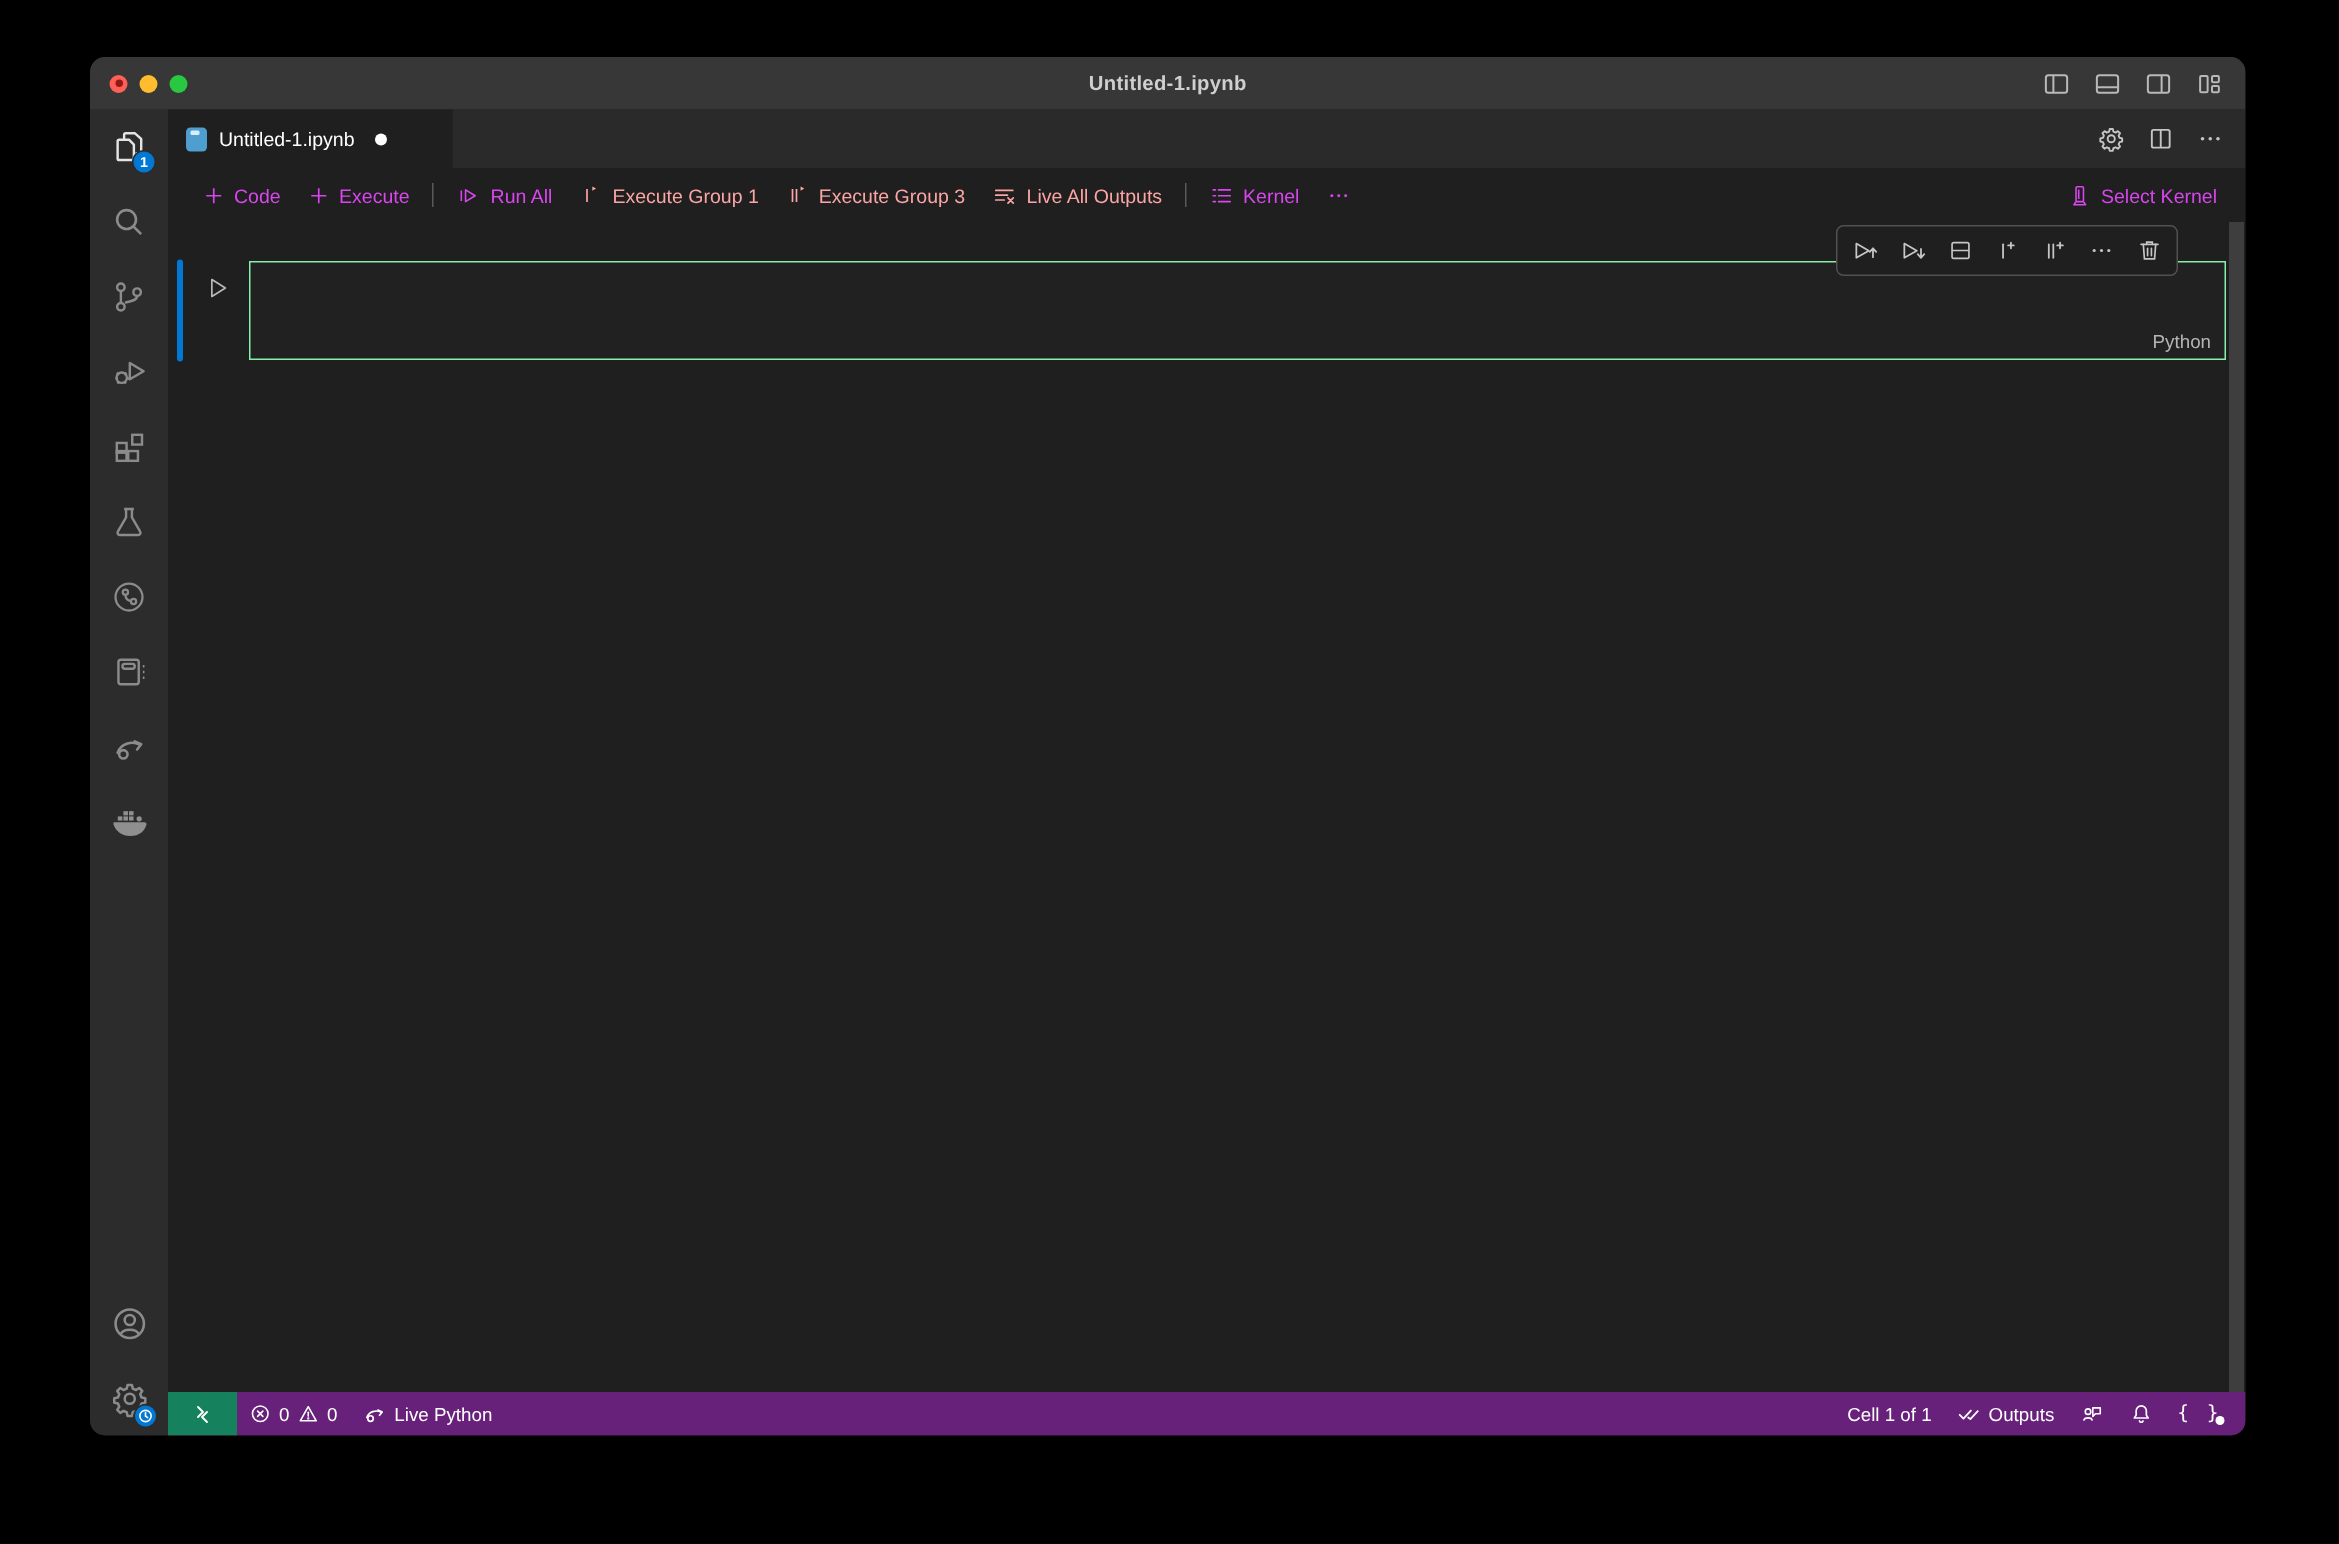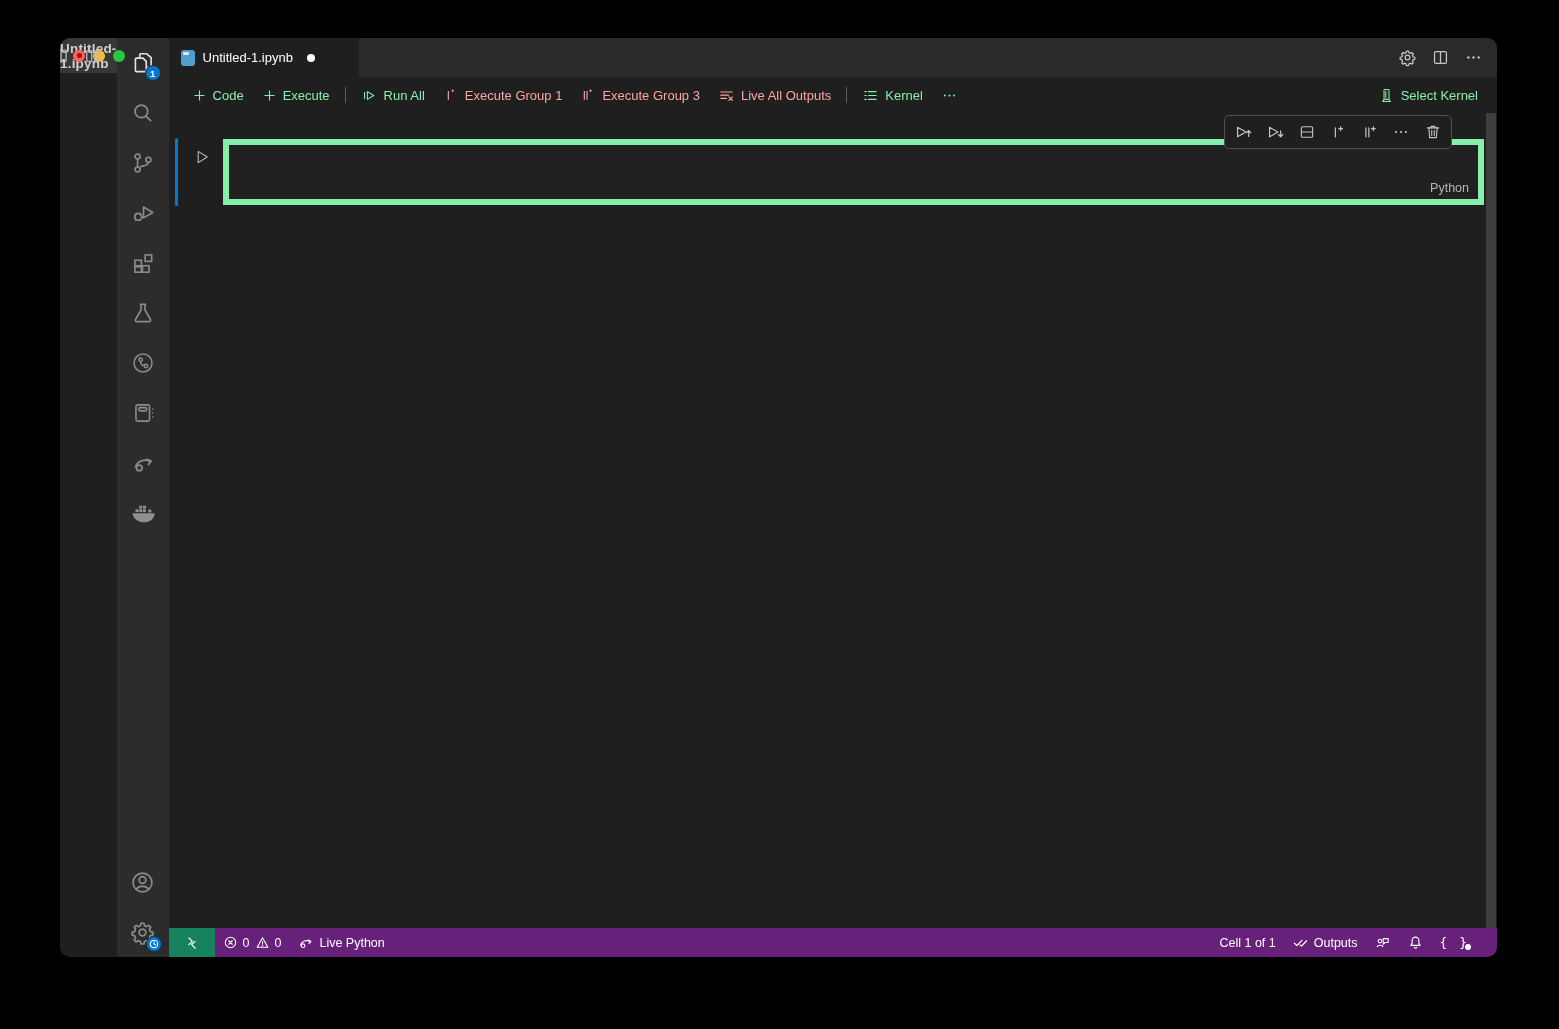--- a/index.html
+++ b/index.html
@@ -1,21 +1,21 @@
 <!DOCTYPE html>
 <html><head>
 <meta charset="utf-8">
 <style>
   * { margin:0; padding:0; box-sizing:border-box; }
   html,body { width:1559px; height:1029px; background:#000; overflow:hidden;
     font-family:"Liberation Sans", sans-serif; -webkit-font-smoothing:antialiased; }
 
   .window { position:absolute; left:60px; top:38px; width:1437px; height:919px;
     border-radius:10px; overflow:hidden; background:#1f1f1f;
-    box-shadow:0 22px 60px rgba(0,0,0,.6); display:flex; flex-direction:row; }
+    box-shadow:0 22px 60px rgba(0,0,0,.6); display:flex; flex-direction:column; }
 
   
   .titlebar { height:35px; background:#373737; flex:0 0 35px; position:relative;
     display:flex; align-items:center; justify-content:center; }
   .traffic { position:absolute; left:13px; top:0; height:100%; display:flex; align-items:center; gap:8px; }
   .tl { width:12px; height:12px; border-radius:50%; position:relative; }
   .tl.red { background:#ff5f57; }
   .tl.red::after { content:""; position:absolute; left:3.5px; top:3.5px; width:5px; height:5px;
     border-radius:50%; background:#8e1a13; }
   .tl.yellow { background:#febc2e; }
@@ -51,52 +51,52 @@
   .nb-file-icon { width:14px; height:16px; border-radius:3px; background:#4e9fcf; position:relative; flex:0 0 14px; }
   .nb-file-icon::after { content:""; position:absolute; left:2.5px; top:2px; width:6px; height:3.5px;
     border-radius:1px; background:#d9edf7; }
   .dirty-dot { width:8px; height:8px; border-radius:50%; background:#fff; margin-left:6px; }
   .tab-actions { margin-left:auto; display:flex; align-items:center; gap:14px; padding-right:14px; color:#c5c5c5; }
 
   
   .nbtoolbar { height:36px; background:#1f1f1f; display:flex; align-items:center; padding:0 10px 0 14px;
     color:#d4d4d4; font-size:13px; }
   .tb-item { display:flex; align-items:center; gap:6px; padding:0 9px; height:26px; border-radius:5px;
-    cursor:pointer; white-space:nowrap; color:#86efac; }
+    cursor:pointer; white-space:nowrap; color:#d946ef; }
   .tb-item.disabled { color:#fca5a5; cursor:default; }
   .tb-sep { width:1px; height:16px; background:#5a5a5a; margin:0 6px; }
   .tb-right { margin-left:auto; display:flex; align-items:flex-start; gap:6px; color:#d4d4d4; }
 
   
   .editor { flex:1; position:relative; background:#1f1f1f; min-height:0; }
 
   .cell-focusbar { position:absolute; left:6px; top:25px; width:3.5px; height:68px;
     background:#0078d4; border-radius:2px; }
   .cell-runbtn { position:absolute; left:22px; top:33px; width:22px; height:22px; display:flex;
     align-items:center; justify-content:center; color:#b9b9b9; cursor:pointer; }
   .cell { position:absolute; left:54px; top:26px; right:13px; height:66px; background:#212121;
-    border:6px solid #86efac; }
+    border:1px solid #86efac; }
   .cell-lang { position:absolute; right:9px; bottom:4px; color:#b5b5b5; font-size:12.5px; cursor:pointer; }
 
   .cell-toolbar { position:absolute; top:2px; right:45px; width:228px; height:34px; background:#1f1f1f;
     border:1px solid #515151; border-radius:5px; display:flex; align-items:center;
     justify-content:space-evenly; color:#c5c5c5; }
   .ct-btn { width:26px; height:26px; display:flex; align-items:center; justify-content:center;
     border-radius:4px; cursor:pointer; }
 
   .scrollbar { position:absolute; right:0; top:0; bottom:0; width:12px; }
   .scroll-thumb { position:absolute; right:1px; top:0; width:10px; height:100%; background:#3e3e3e; }
 
   
   .statusbar { height:29px; flex:0 0 29px; background:#68217a; display:flex; align-items:center;
     color:#fff; font-size:12.5px; position:relative; }
   .remote { width:46px; height:100%; background:#16825d; display:flex; align-items:center;
     justify-content:center; cursor:pointer; }
   .sb-item { display:flex; align-items:center; gap:5px; padding:0 8px; height:100%; cursor:pointer; }
-  .sb-right { margin-left:auto; display:flex; align-items:center; height:100%; padding-right:20px; }
+  .sb-right { margin-left:auto; display:flex; align-items:center; height:100%; padding-right:8px; }
   .braces { font-family:"DejaVu Sans Mono", monospace; font-size:13px; position:relative; letter-spacing:2px; }
   .braces .dot { position:absolute; right:-2px; bottom:0; width:6px; height:6px; border-radius:50%; background:#fff; }
 </style>
 </head>
 <body>
 
 <div class="window">
 
   <div class="titlebar">
     <div class="traffic">

